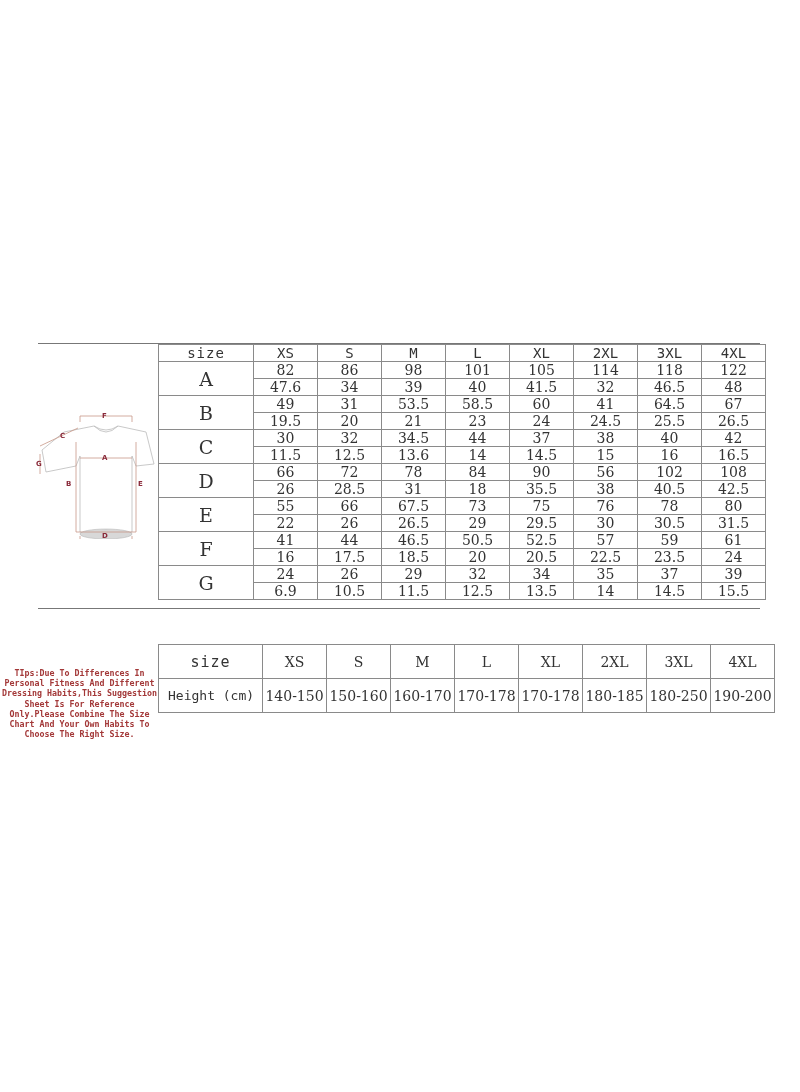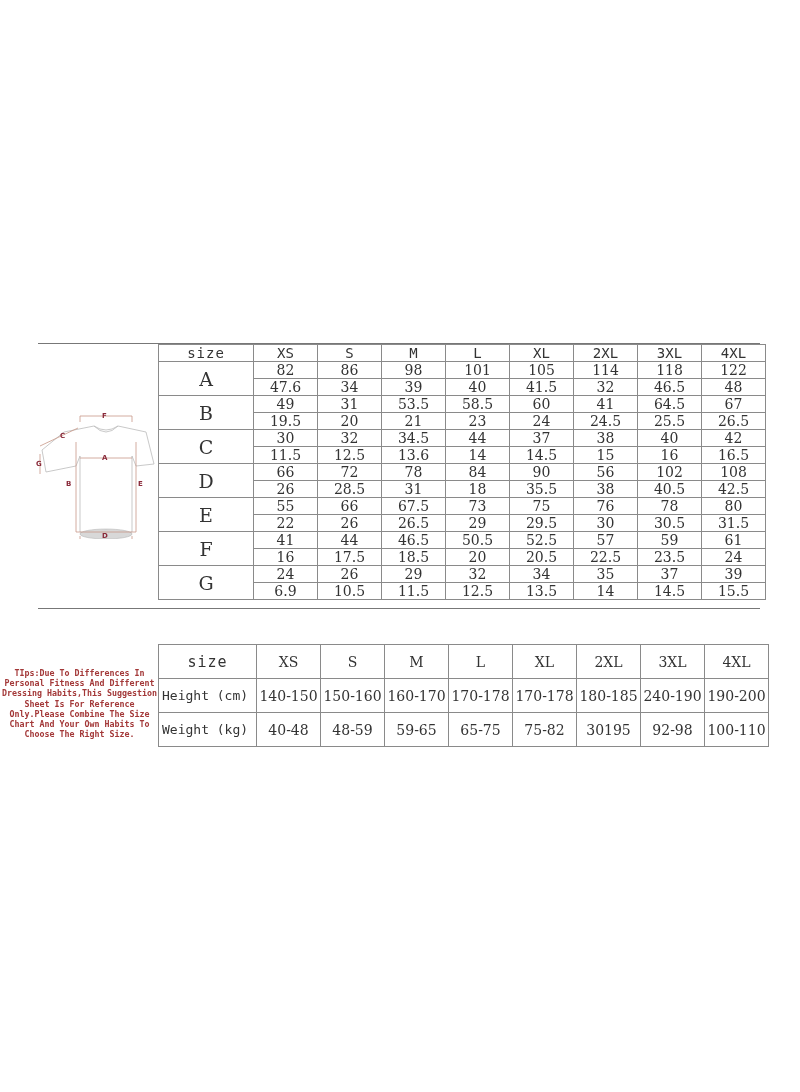--- a/index.html
+++ b/index.html
@@ -21,21 +21,21 @@
     .table1 .letter { font-size: 19px; width: 94px; }
     .table1 .val { width: 63px; }
     .table1 tr.hdr th { height: 16px; }
     .table2 {
       position: absolute; left: 158px; top: 644px; border-collapse: collapse;
       font-family: "DejaVu Serif", serif; font-size: 14px; color: #333;
     }
     .table2 td, .table2 th {
       border: 1px solid #8a8a8a; text-align: center; padding: 0; height: 33px; font-weight: normal;
     }
-    .table2 .rowlabel { width: 94px; font-family: "DejaVu Sans Mono", monospace; font-size: 13px; text-align: left; padding-left: 3px; white-space: nowrap; }
+    .table2 .rowlabel { width: 94px; font-family: "DejaVu Sans Mono", monospace; font-size: 13px; text-align: left; padding-left: 9px; white-space: nowrap; }
     .table2 .rowlabel.center { text-align: center; padding-left: 0; font-size: 15px; letter-spacing: 1px; }
     .table2 .val { width: 63px; white-space: nowrap; }
     .tips {
       position: absolute; left: 2px; top: 632px; width: 155px; text-align: center;
       font-family: "DejaVu Sans Mono", monospace; font-weight: bold; font-size: 8.3px; line-height: 10.2px;
       color: #a33838;
       margin-top: 36px;
     }
     .diagram { position: absolute; left: 36px; top: 404px; width: 120px; height: 135px; }
   </style>
@@ -258,28 +258,17 @@
     <th class="val">4XL</th>
   </tr>
   <tr>
     <td class="rowlabel">Height (cm)</td>
     <td class="val">140-150</td>
     <td class="val">150-160</td>
     <td class="val">160-170</td>
     <td class="val">170-178</td>
     <td class="val">170-178</td>
     <td class="val">180-185</td>
-    <td class="val">240-190</td>
+    <td class="val">180-250</td>
     <td class="val">190-200</td>
-  </tr>
-  <tr>
-    <td class="rowlabel">Weight (kg)</td>
-    <td class="val">40-48</td>
-    <td class="val">48-59</td>
-    <td class="val">59-65</td>
-    <td class="val">65-75</td>
-    <td class="val">75-82</td>
-    <td class="val">30195</td>
-    <td class="val">92-98</td>
-    <td class="val">100-110</td>
   </tr>
 </tbody>
   </table>
 
 </body></html>

